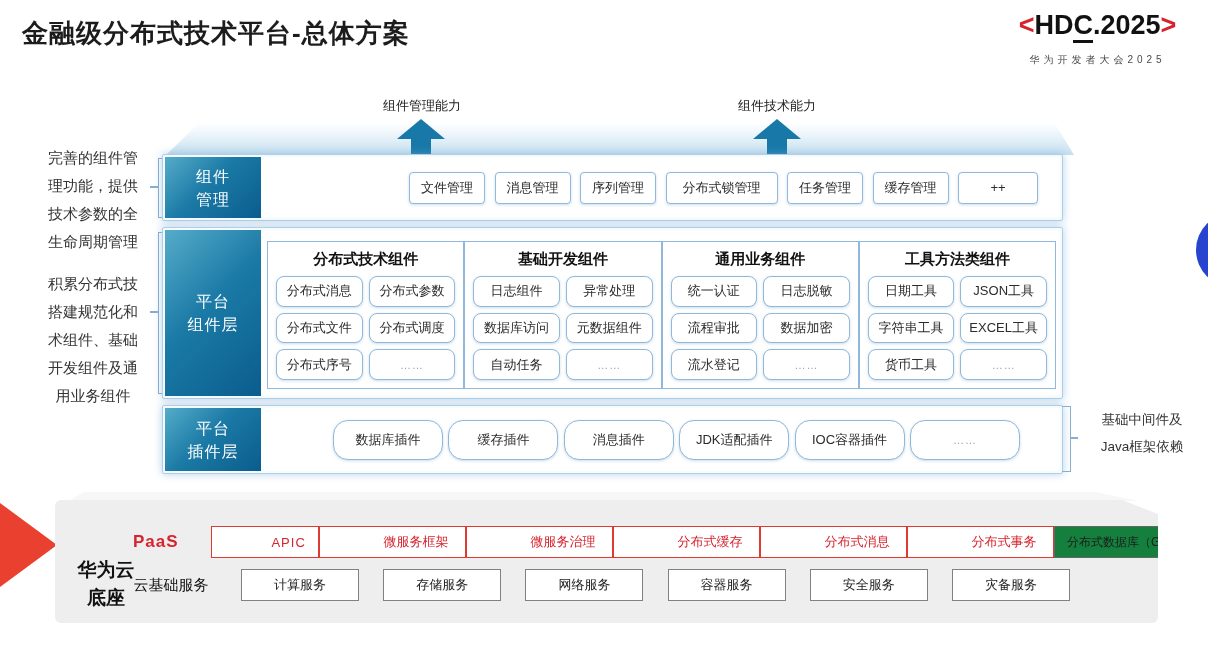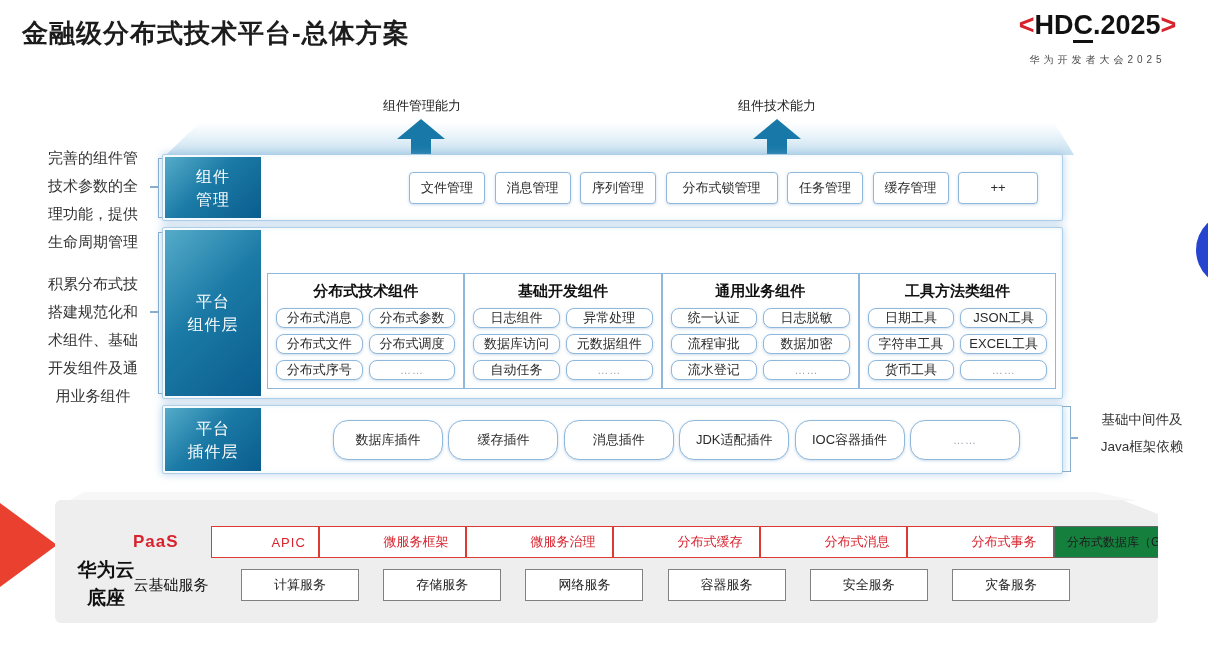--- a/index.html
+++ b/index.html
@@ -49,21 +49,21 @@
     background:linear-gradient(135deg,#55acc9 0%,#1b7aa6 45%,#0a5d8e 100%);
     color:#fff;display:flex;flex-direction:column;align-items:center;justify-content:center;
     font-size:16px;line-height:23px;letter-spacing:1px;}
   .chip{background:#fff;border:1px solid #8fb8dc;border-radius:4px;display:flex;align-items:center;justify-content:center;
     font-size:13px;color:#2b2b2b;box-shadow:0 1px 3px rgba(140,175,210,.45);white-space:nowrap;}
   .muted{color:#9aa3ad;font-size:11px;letter-spacing:1px;}
   .mgmt-items{position:absolute;left:246px;right:24px;top:0;bottom:0;display:flex;align-items:center;justify-content:space-between;}
   .mgmt-items .chip{height:30px;}
   .w74{width:74px;} .w110{width:110px;} .w78{width:78px;}
 
-  .col-wrap{position:absolute;left:104px;right:6px;top:13px;bottom:9px;display:flex;align-items:flex-end;}
+  .col-wrap{position:absolute;left:104px;right:6px;top:13px;bottom:9px;display:flex;}
   .col{flex:1;border:1px solid #8fb8dc;background:#fff;padding:5px 8px 8px 8px;display:flex;flex-direction:column;}
   .col-title{font-size:15px;font-weight:bold;text-align:center;line-height:24px;margin-bottom:5px;color:#111;}
   .col-grid{display:grid;grid-template-columns:1fr 1fr;gap:6px;flex:1;}
   .col-grid .chip{border-radius:8px;}
 
   .plug-items{position:absolute;left:170px;right:42px;top:0;bottom:0;display:flex;align-items:center;justify-content:space-between;}
   .plug-items .chip{height:38px;width:108px;border-radius:15px;}
 
   
   .gray-topface{left:68px;top:492px;width:1080px;height:9px;background:#f7f7f8;
@@ -95,22 +95,22 @@
 <body>
 
 <div class="abs page-title">金融级分布式技术平台-总体方案</div>
 <div class="abs hdc-logo">
   <div class="hdc-line"><span class="hdc-bracket">&lt;</span><span>HD</span><span class="hdc-c">C</span><span>.2025</span><span class="hdc-bracket">&gt;</span></div>
   <div class="hdc-sub">华为开发者大会2025</div>
 </div>
 
 <div class="abs side-note note-left-top">
   <div>完善的组件管</div>
+  <div>理功能，提供</div>
   <div>技术参数的全</div>
-  <div>理功能，提供</div>
   <div>生命周期管理</div>
 </div>
 <div class="abs side-note note-left-bottom">
   <div>积累分布式技</div>
   <div>搭建规范化和</div>
   <div>术组件、基础</div>
   <div>开发组件及通</div>
   <div>用业务组件</div>
 </div>
 

